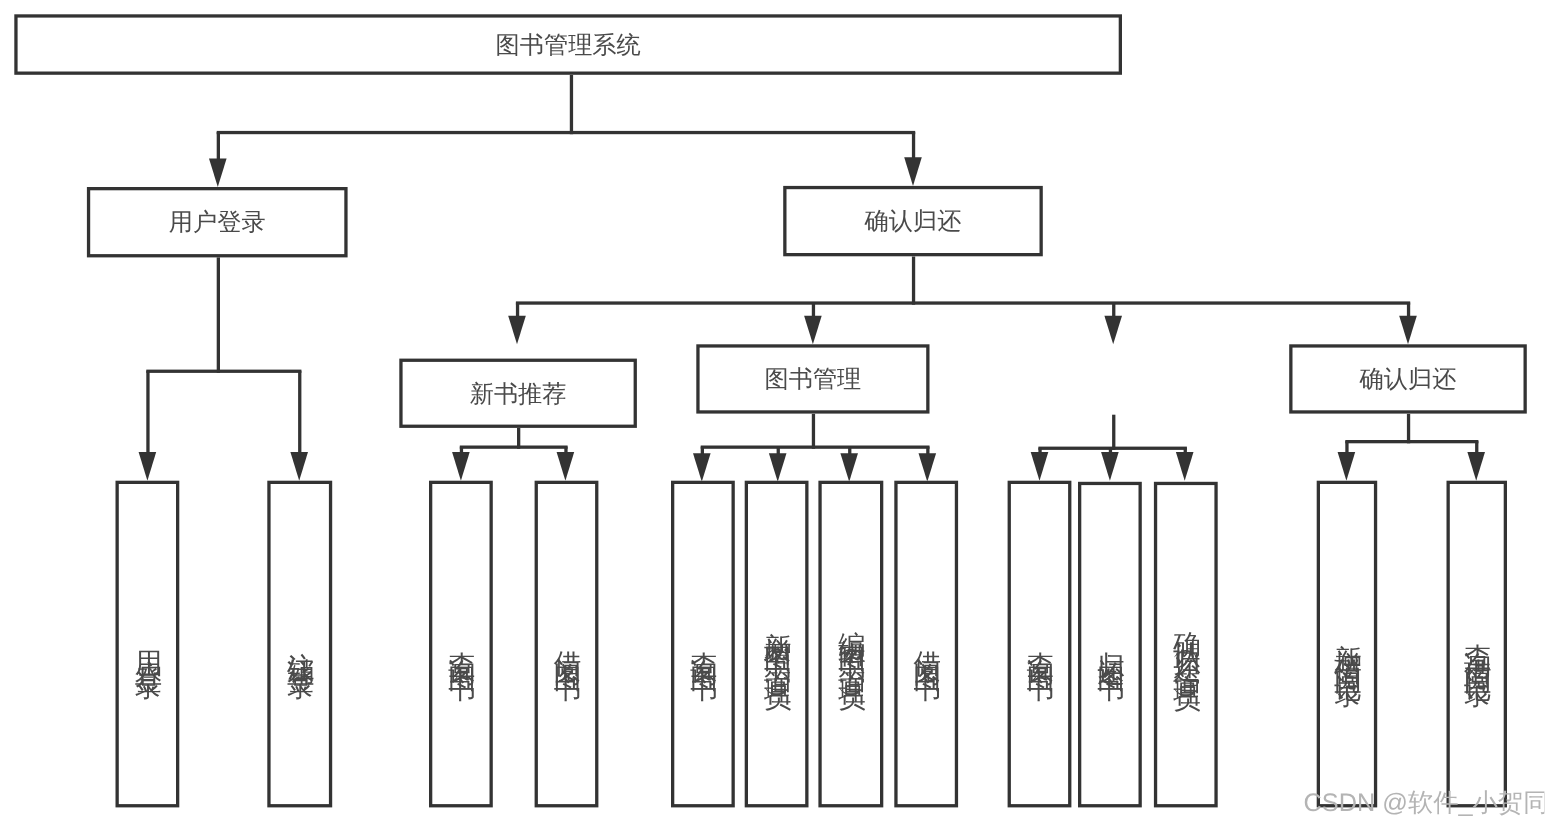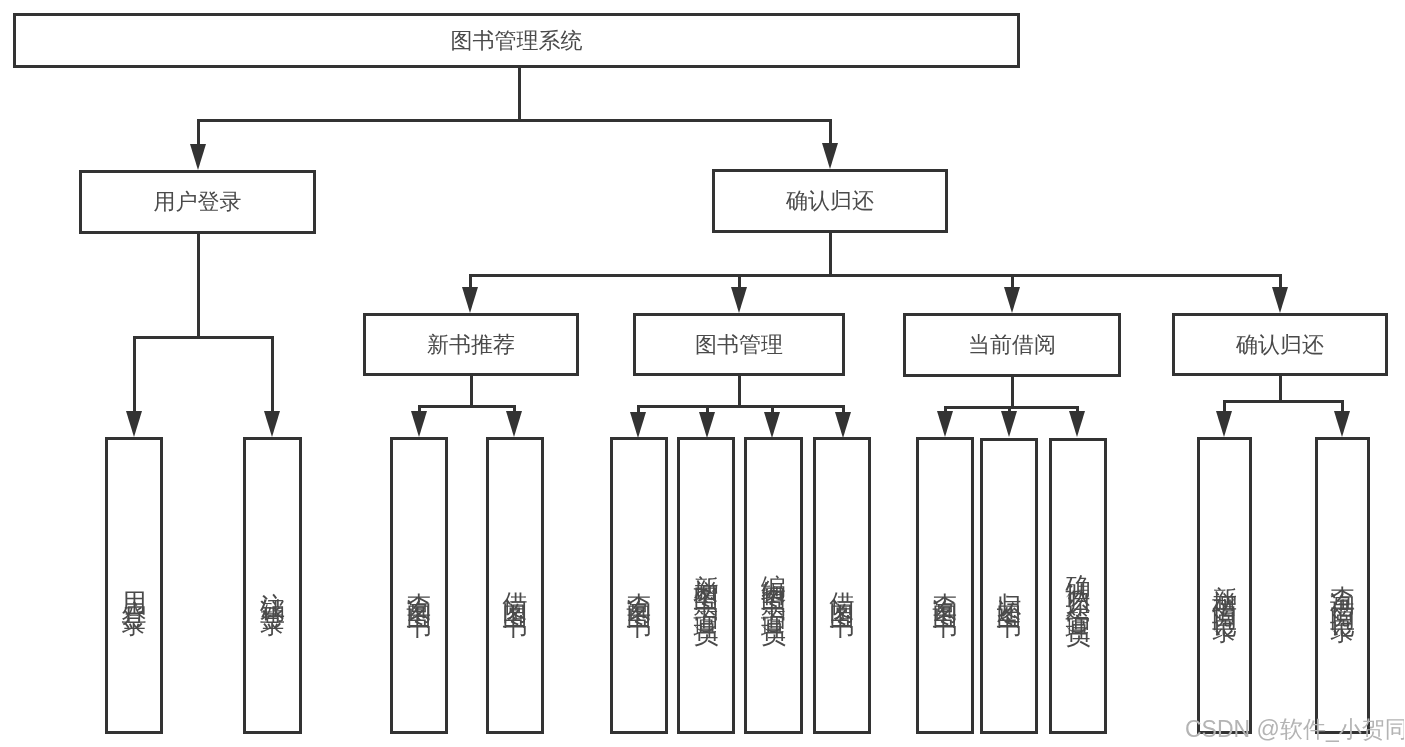--- a/index.html
+++ b/index.html
@@ -62,23 +62,22 @@
 </head>
 <body>
 
 <div id="stage">
 
   <div class="node" style="left:13px;top:13px;width:1007px;height:55px;">图书管理系统</div>
 
   <div class="node" style="left:79px;top:170px;width:237px;height:64px;">用户登录</div>
   <div class="node" style="left:712px;top:169px;width:236px;height:64px;">确认归还</div>
 
-  <div class="node" style="left:363px;top:313px;width:216px;height:63px;">新书推荐</div>
+  <div class="node" style="left:363px;top:326px;width:216px;height:63px;">新书推荐</div>
   <div class="node" style="left:633px;top:313px;width:212px;height:63px;">图书管理</div>
-  <div class="node" style="left:903px;top:313px;width:218px;height:64px;">当前借阅</div>
   <div class="node" style="left:1172px;top:313px;width:216px;height:63px;">确认归还</div>
 
   <div class="node leaf" style="left:105px;top:437px;width:58px;height:297px;">用户登录</div>
   <div class="node leaf" style="left:243px;top:437px;width:59px;height:297px;">注销登录</div>
 
   <div class="node leaf" style="left:390px;top:437px;width:58px;height:297px;">查询图书</div>
   <div class="node leaf" style="left:486px;top:437px;width:58px;height:297px;">借阅图书</div>
 
   <div class="node leaf" style="left:610px;top:437px;width:58px;height:297px;">查询图书</div>
   <div class="node leaf" style="left:677px;top:437px;width:58px;height:297px;">新增图书（管理员）</div>

